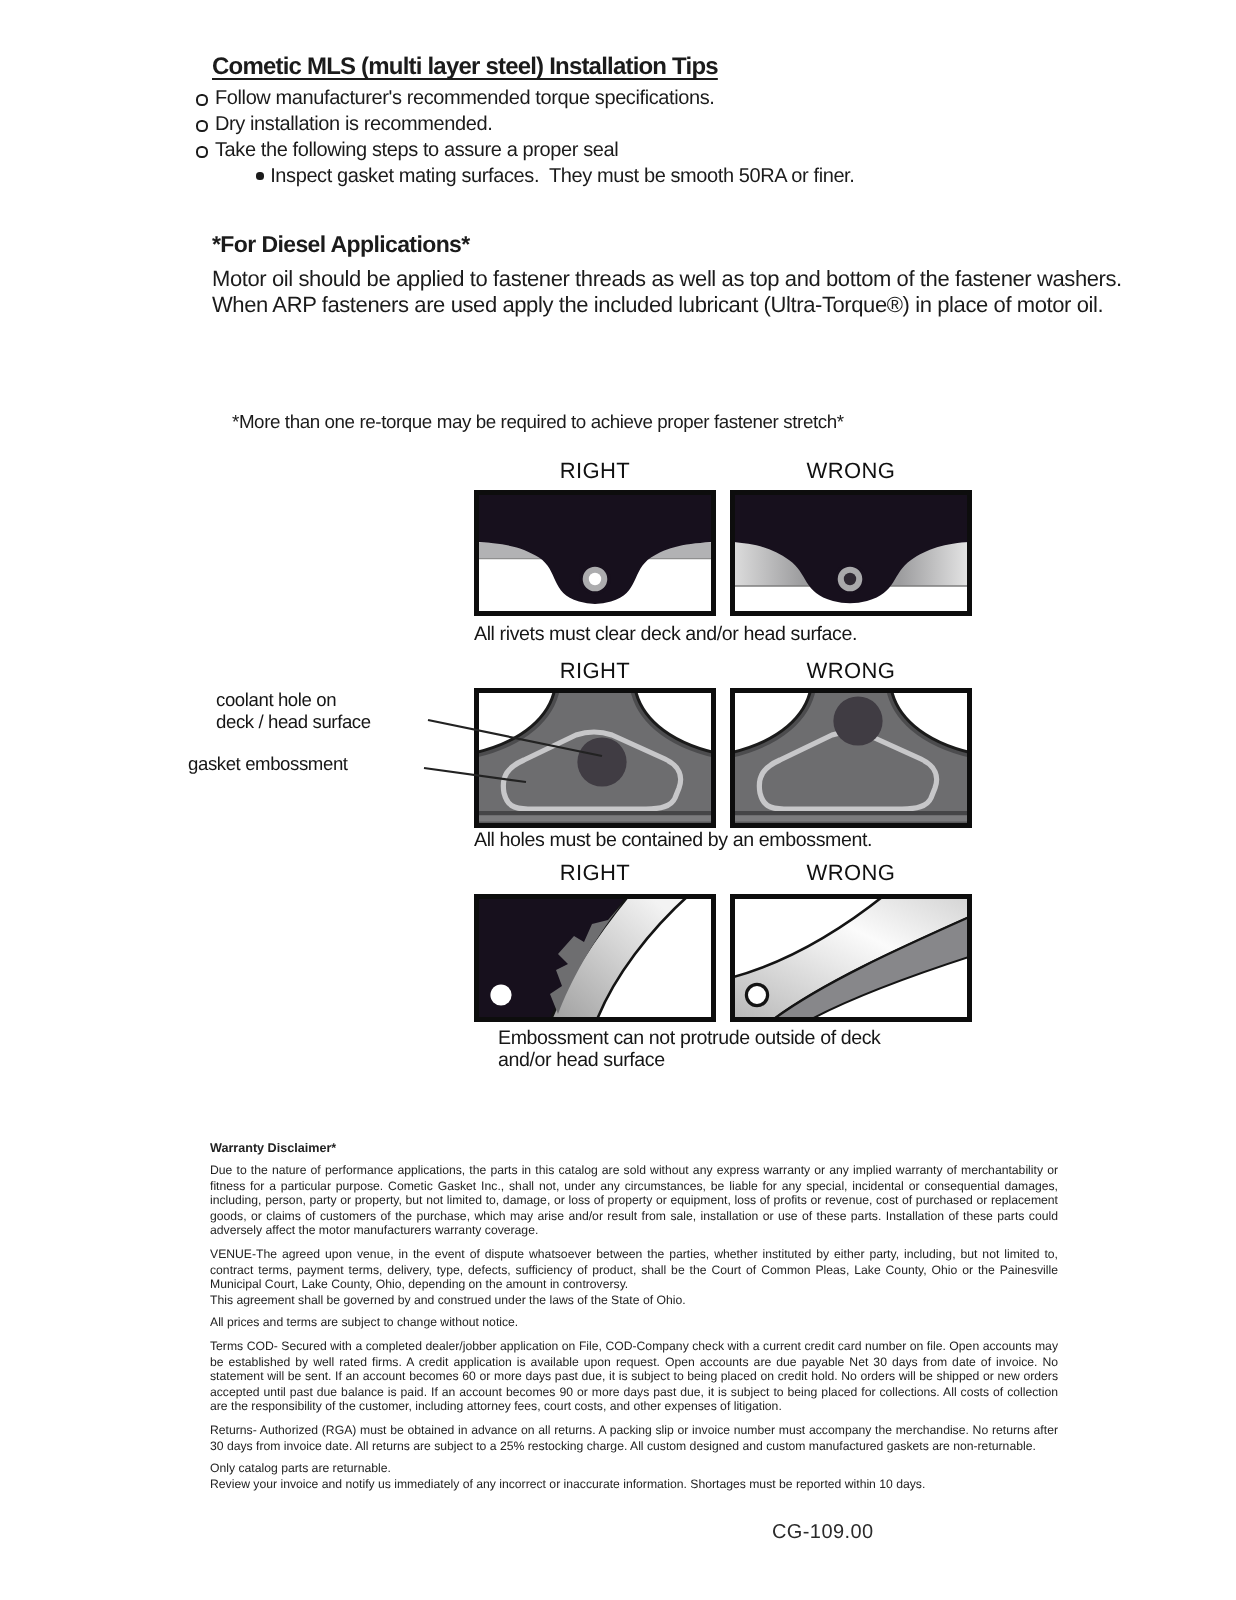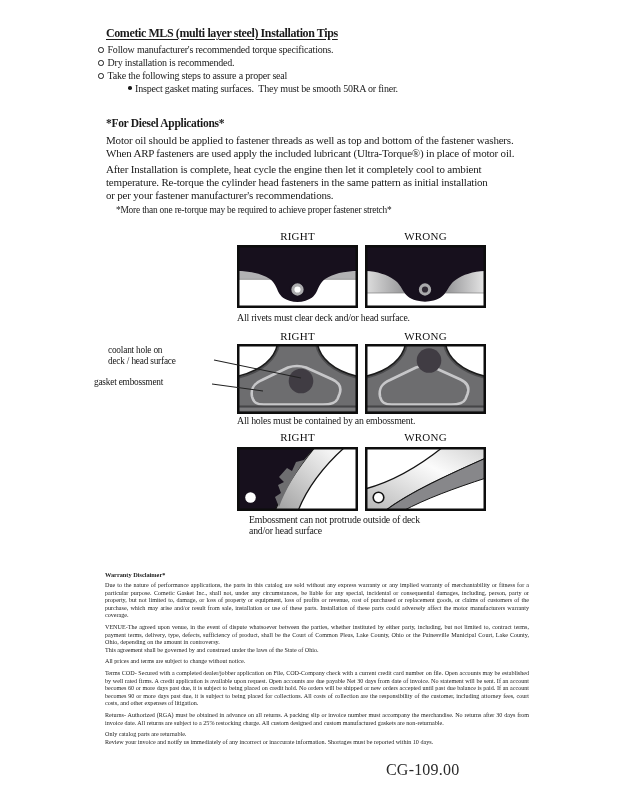--- a/index.html
+++ b/index.html
@@ -1,18 +1,18 @@
 <!DOCTYPE html>
 <html><head>
 <meta charset="utf-8">
 <style>
   html,body{margin:0;padding:0;background:#ffffff;}
   .page{
     position:relative;width:618px;height:800px;background:#ffffff;overflow:hidden;
-    font-family:Liberation Serif, serif;color:#1b1b1b;
+    font-family:Liberation Sans, sans-serif;color:#1b1b1b;
     -webkit-text-size-adjust:none;
   }
   .abs{position:absolute;}
   .title{
     left:106px;top:26px;font-size:12px;font-weight:bold;letter-spacing:-0.4px;
     text-decoration:underline;text-underline-offset:2px;white-space:pre;
   }
   .bullets{left:98px;top:44px;}
   .bullet-row{display:flex;align-items:flex-start;height:13px;font-size:10px;letter-spacing:-0.2px;white-space:pre;}
   .ring{flex:0 0 auto;width:3.5px;height:3.5px;border:1px solid #1b1b1b;border-radius:50%;margin:3.2px 4px 0 0;}
@@ -22,21 +22,21 @@
   .para{font-size:11px;letter-spacing:-0.2px;line-height:13px;white-space:pre-line;}
   .p1{left:106px;top:134px;}
   .p2{left:106px;top:163px;}
   .note{left:116px;top:205px;font-size:9.4px;letter-spacing:-0.2px;white-space:pre;}
   .rw-label{width:121px;text-align:center;font-size:11px;letter-spacing:0.2px;color:#111;}
   .caption{font-size:9.8px;letter-spacing:-0.2px;line-height:11px;white-space:pre-line;color:#161616;}
   .annot{font-size:9.3px;letter-spacing:-0.2px;line-height:11px;text-align:left;white-space:pre-line;color:#161616;}
   .legal{left:105px;top:571px;width:424px;color:#222;}
   .legal h4{margin:0 0 4px 0;font-size:6.3px;letter-spacing:0;}
   .legal p{margin:0 0 4px 0;font-size:6.1px;line-height:7.6px;letter-spacing:0;text-align:justify;white-space:pre-line;}
-  .footer{left:386px;top:761px;font-size:16px;color:#2a2a2a;letter-spacing:0.2px;}
+  .footer{left:386px;top:761px;font-size:10px;color:#2a2a2a;letter-spacing:0.2px;}
   svg{display:block;}
 </style>
 </head>
 <body>
 
 <div class="page">
 
   <div class="abs title">Cometic MLS (multi layer steel) Installation Tips</div>
 
   <div class="abs bullets">
@@ -56,23 +56,20 @@
   <div class="abs subbullets">
     <div class="bullet-row">
       <span class="dot"></span>
       <span>Inspect gasket mating surfaces.  They must be smooth 50RA or finer.</span>
     </div>
   </div>
 
   <div class="abs diesel-heading">*For Diesel Applications*</div>
   <div class="abs para p1">Motor oil should be applied to fastener threads as well as top and bottom of the fastener washers.
 When ARP fasteners are used apply the included lubricant (Ultra-Torque®) in place of motor oil.</div>
-  <div class="abs para p2">After Installation is complete, heat cycle the engine then let it completely cool to ambient
-temperature. Re-torque the cylinder head fasteners in the same pattern as initial installation
-or per your fastener manufacturer's recommendations.</div>
   <div class="abs note">*More than one re-torque may be required to achieve proper fastener stretch*</div>
 
   <div class="abs rw-label" style="left:237px;top:230px;">RIGHT</div>
   <div class="abs rw-label" style="left:365px;top:230px;">WRONG</div>
 
   <svg class="abs" style="left:237px;top:245px;" width="121" height="63" viewBox="0 0 121 63">
     <rect width="121" height="63" fill="#ffffff"></rect>
     <rect x="0" y="26.5" width="121" height="8" fill="#b2b2b4"></rect>
     <line x1="0" y1="34.3" x2="121" y2="34.3" stroke="#8f8f8f" stroke-width="0.7"></line>
     <path d="M0,0 H121 V26 C106,26.5 96.5,28.5 88.5,33.8 C78.5,40.5 83,51.5 68.5,55.8 Q60.5,58.2 52.5,55.8 C38,51.5 42.5,40.5 32.5,33.8 C24.5,28.5 15,26.5 0,26 Z" fill="#17101d"></path>

